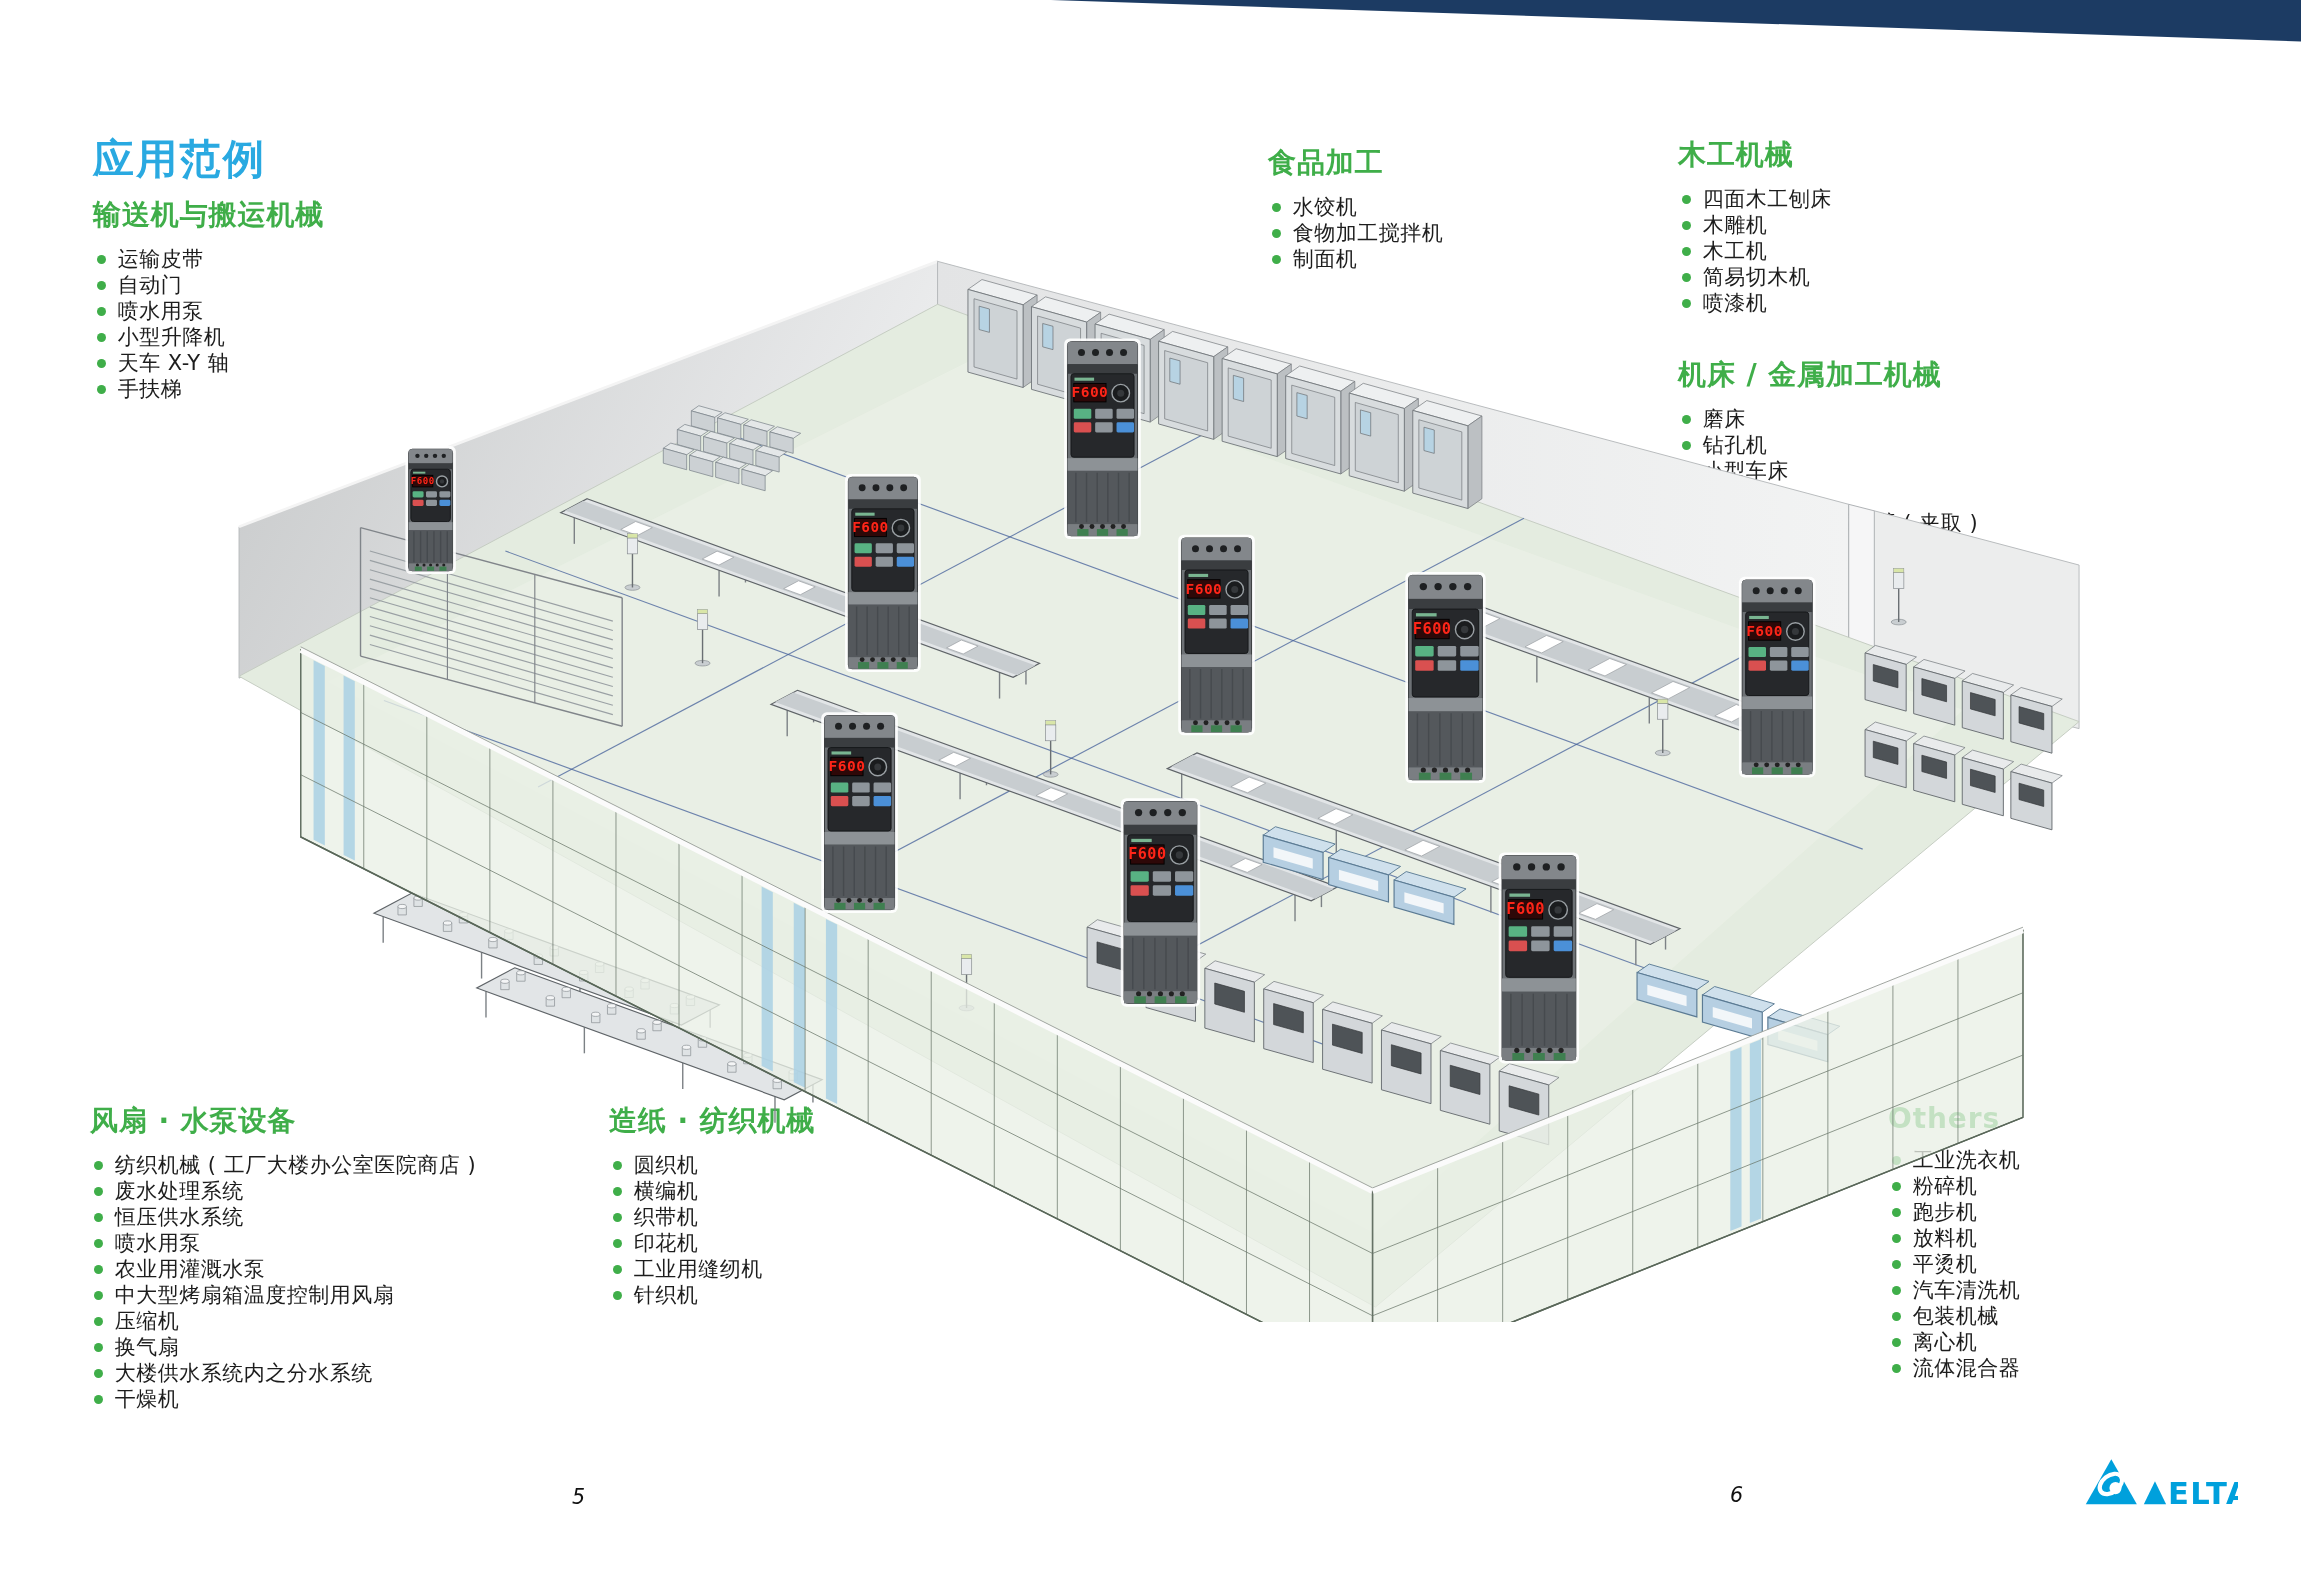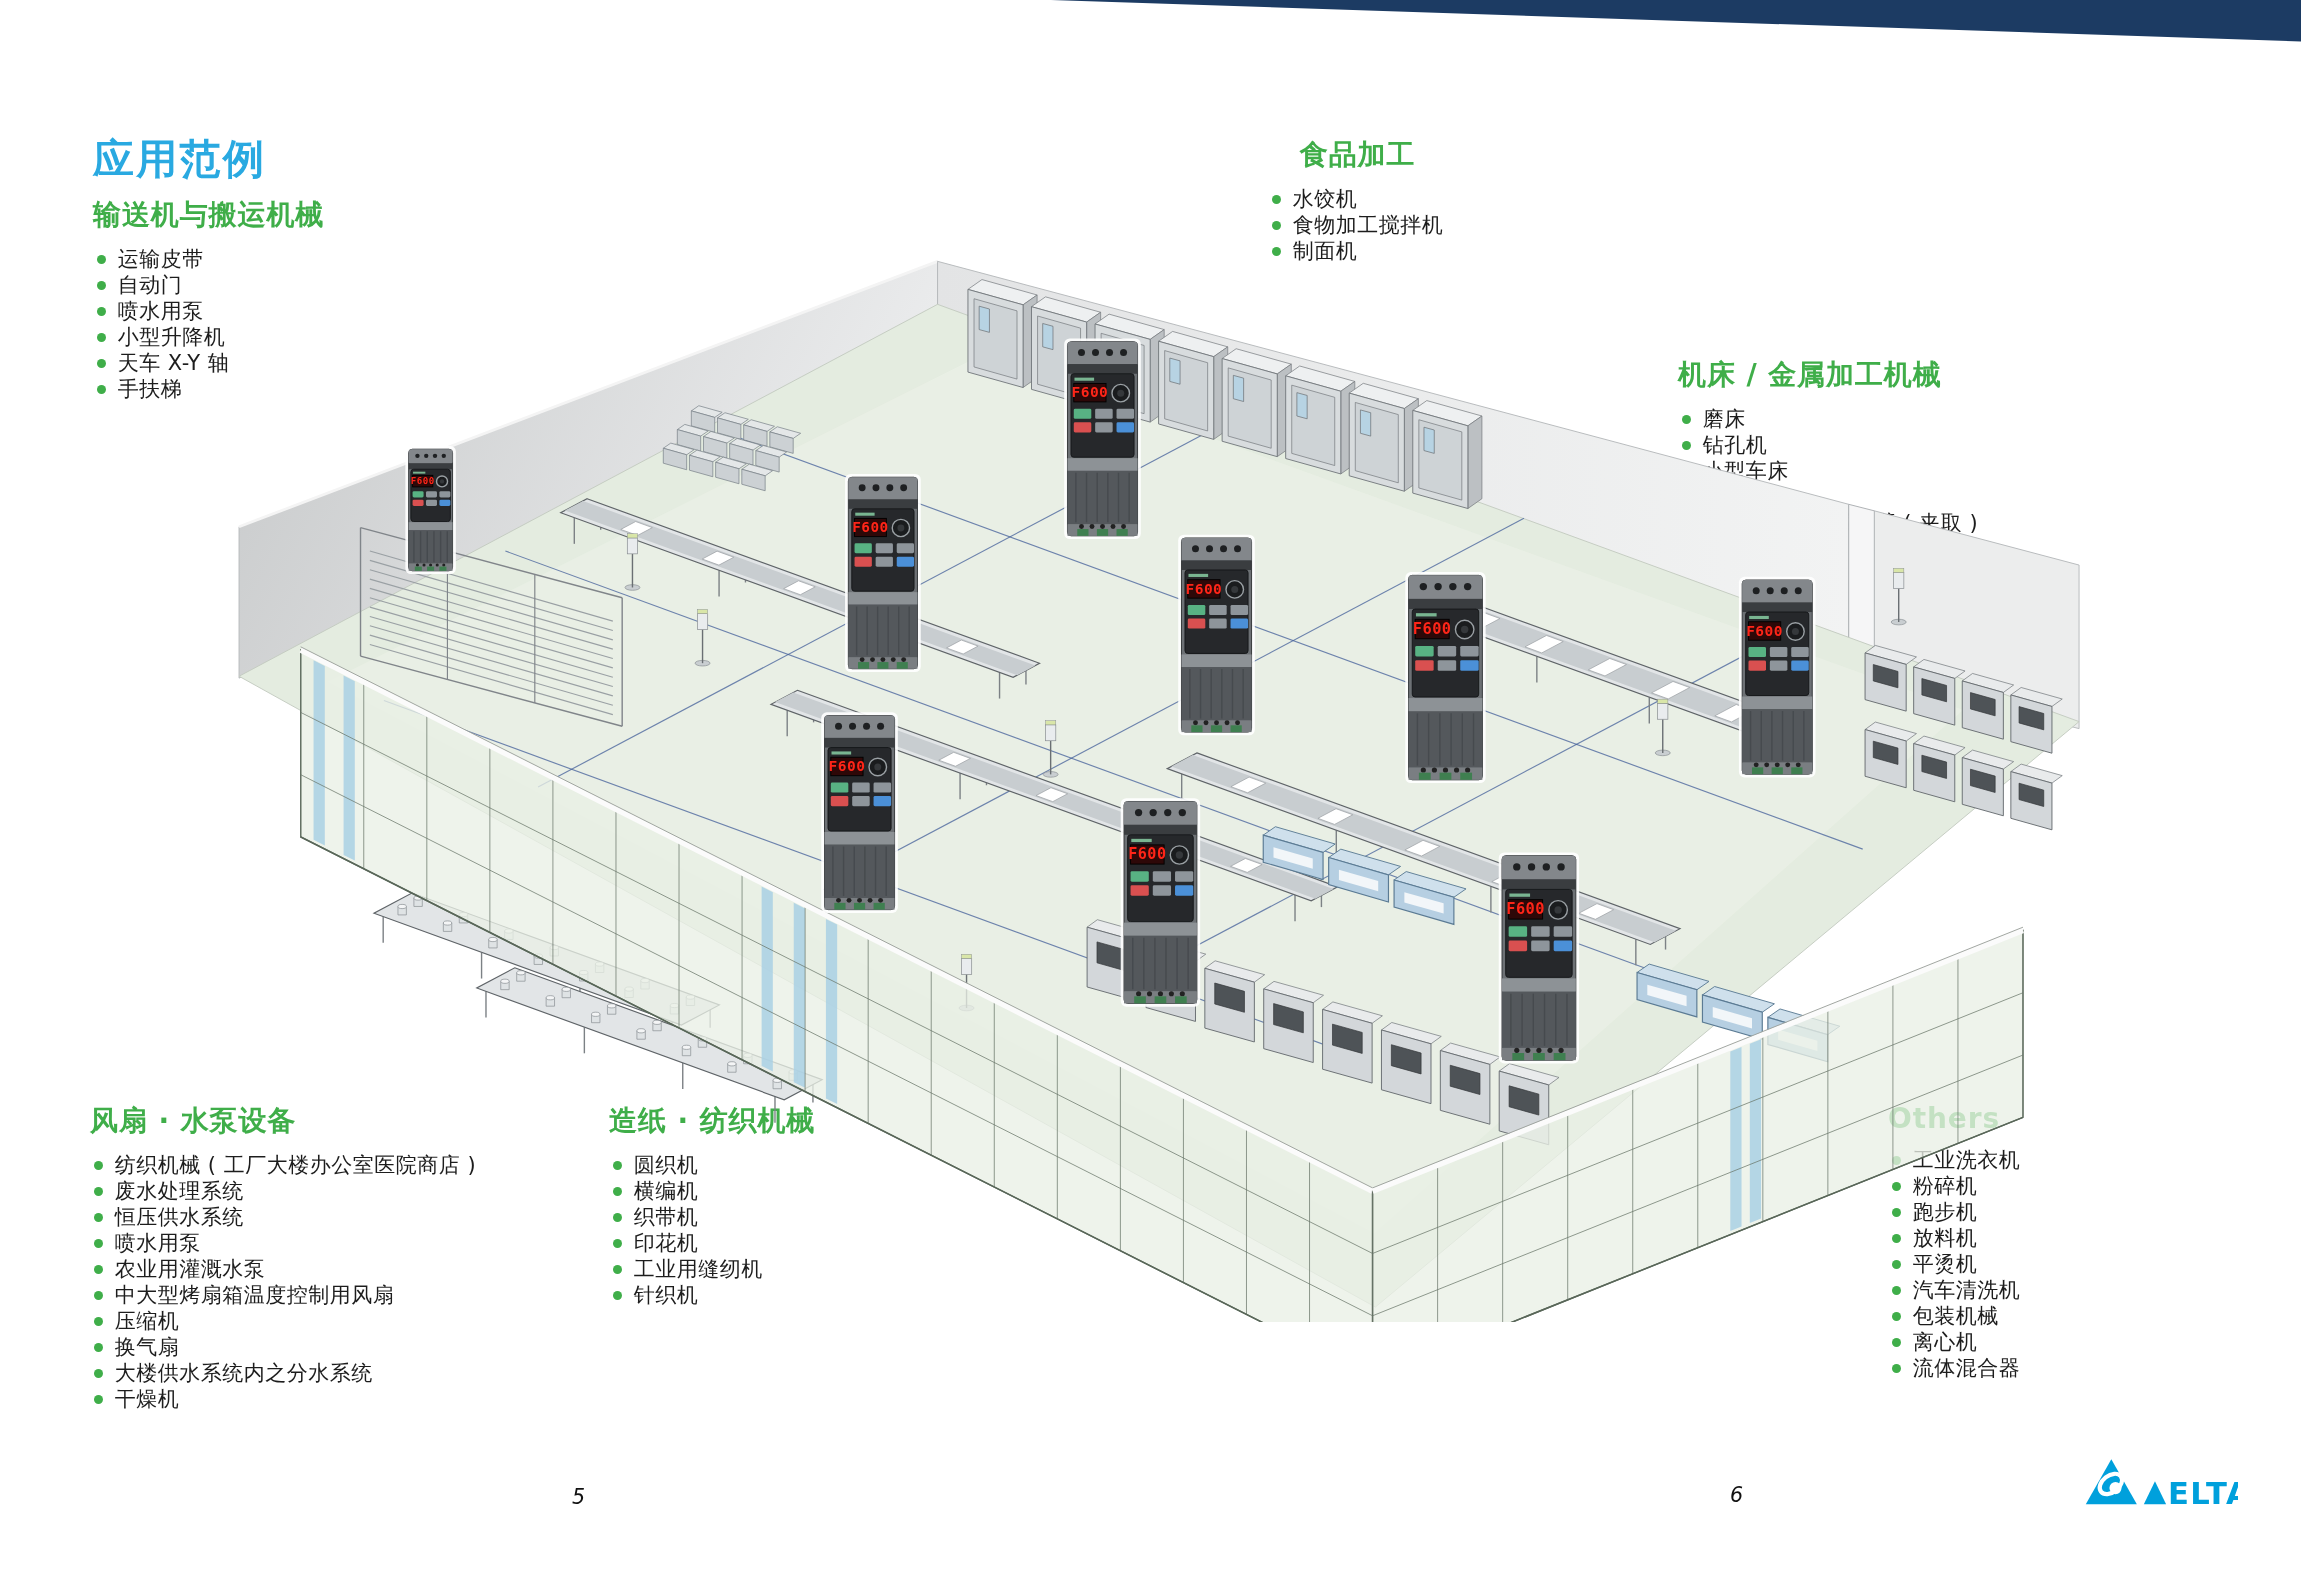--- a/index.html
+++ b/index.html
@@ -8,21 +8,21 @@
   #corner-wedge{position:absolute;left:1051px;top:0;width:1268px;height:42px;
         background:#1c3b63;clip-path:polygon(0 0,100% 0,100% 100%);}
   .title{position:absolute;left:93px;top:132px;font-size:41px;font-weight:bold;
         color:#29a9e1;letter-spacing:2.3px;}
   .section{position:absolute;}
   .section h2{margin:0 0 12px 0;font-size:28px;font-weight:bold;color:#3fae49;letter-spacing:0.9px;}
   .section ul{list-style:none;margin:4px;padding:0;}
   .section li{display:flex;align-items:center;height:26px;font-size:21px;color:#1d1d1d;letter-spacing:0.5px;}
   .dot{width:9px;height:9px;border-radius:50%;background:#3fae49;margin-right:11.7px;flex:none;}
   #sec-conveyor{left:93px;top:196px;}
-  #sec-food{left:1268px;top:136px;text-align:center;}
+  #sec-food{left:1268px;top:144px;}
   #sec-wood{left:1678px;top:136px;}
   #sec-machine{left:1678px;top:356px;}
   #sec-fan{left:90px;top:1102px;}
   #sec-paper{left:609px;top:1102px;text-align:center;}
   #sec-others{left:1888px;top:1102px;}
   .pagenum{position:absolute;font-size:20.6px;font-style:italic;color:#111;}
   #pagenum-left{left:572px;top:1485px;}
   #pagenum-right{left:1730px;top:1483px;}
   #factory{position:absolute;left:201px;top:252px;width:1889px;height:1070px;}
   #delta-logo{position:absolute;left:2084px;top:1457px;width:154px;height:52px;}
@@ -77,20 +77,45 @@
           <span class="dot"></span>
           <span>食物加工搅拌机</span>
         </li>
       <li>
           <span class="dot"></span>
           <span>制面机</span>
         </li>
     </ul>
   </div>
 
+  <div class="section" id="sec-wood">
+    <h2>木工机械</h2>
+    <ul>
+      <li>
+          <span class="dot"></span>
+          <span>四面木工刨床</span>
+        </li>
+      <li>
+          <span class="dot"></span>
+          <span>木雕机</span>
+        </li>
+      <li>
+          <span class="dot"></span>
+          <span>木工机</span>
+        </li>
+      <li>
+          <span class="dot"></span>
+          <span>简易切木机</span>
+        </li>
+      <li>
+          <span class="dot"></span>
+          <span>喷漆机</span>
+        </li>
+    </ul>
+  </div>
 
   <div class="section" id="sec-machine">
     <h2>机床 / 金属加工机械</h2>
     <ul>
       <li>
           <span class="dot"></span>
           <span>磨床</span>
         </li>
       <li>
           <span class="dot"></span>

